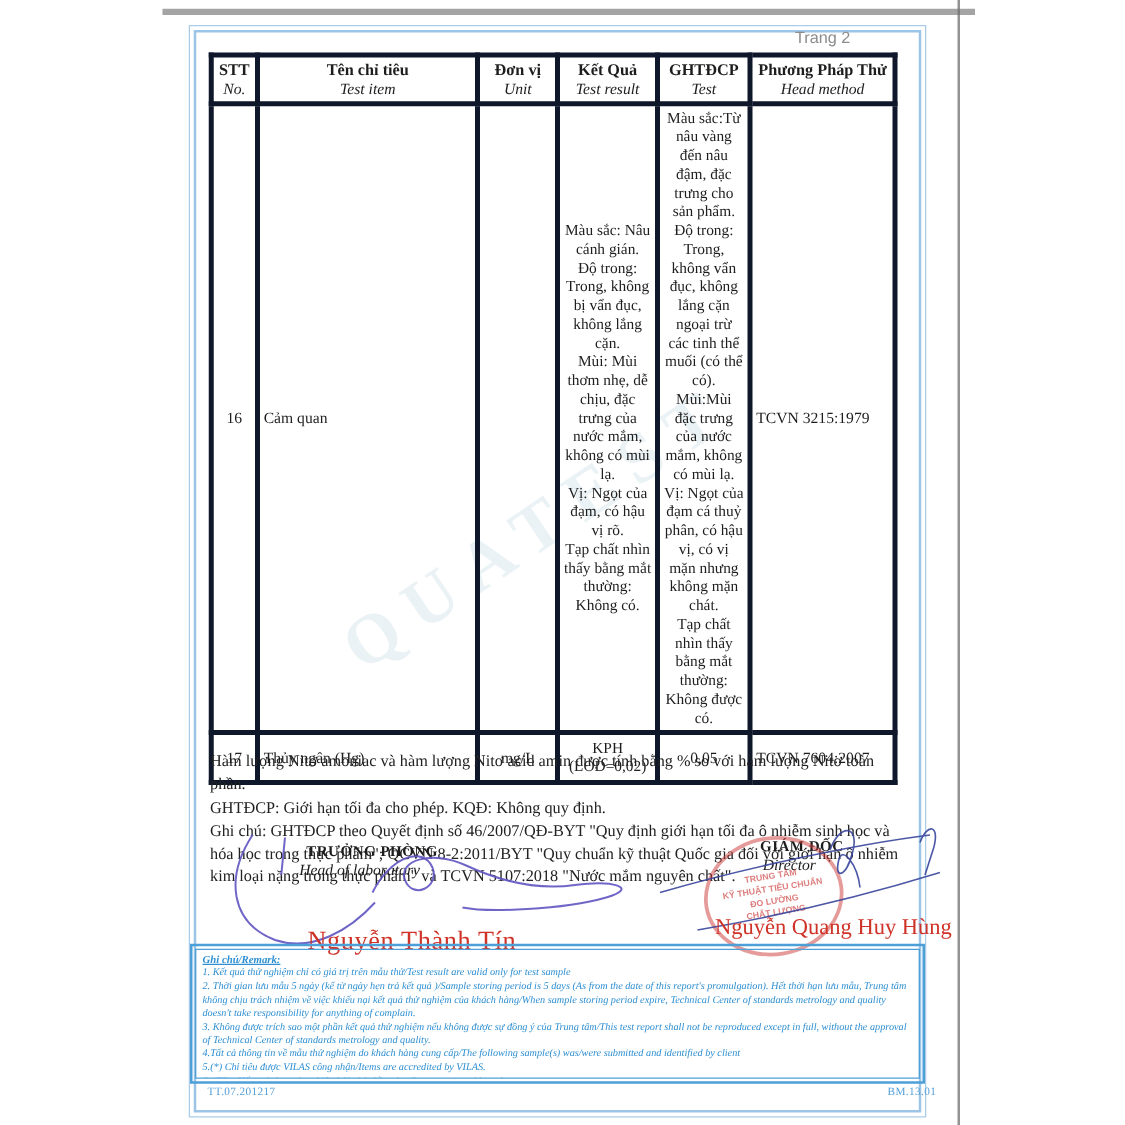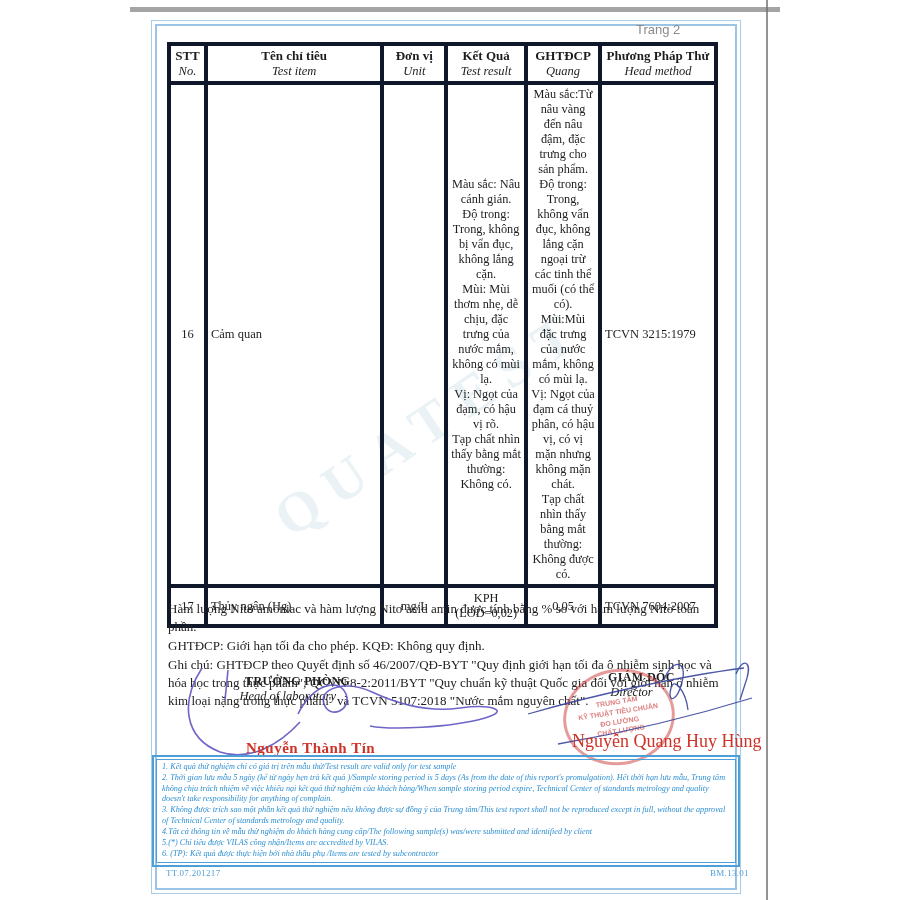--- a/index.html
+++ b/index.html
@@ -33,21 +33,21 @@
   td.item-cell{text-align:left;padding-left:6px;}
   td.method-cell{text-align:left;padding-left:5px;}
   
   .notes{position:absolute;left:168px;top:600px;width:556px;font-size:13px;line-height:1.38;color:#222;}
   .notes p{margin:0 0 1px 0;}
   
   .sig-left{position:absolute;left:225px;top:674px;text-align:center;}
   .sig-right{position:absolute;left:588px;top:670px;text-align:center;}
   .sig-title{font-weight:bold;font-size:12px;letter-spacing:.4px;padding-left:20px;}
   .sig-sub{font-style:italic;font-size:12.5px;}
-  .sig-name-left{position:absolute;left:246px;top:740px;color:#cf3328;font-size:15px;font-weight:bold;
+  .sig-name-left{position:absolute;left:246px;top:740px;color:#cf3328;font-size:21px;font-weight:normal;
                  letter-spacing:.5px;white-space:nowrap;}
   .sig-name-right{position:absolute;left:572px;top:731px;color:#cf3328;font-size:18px;font-weight:normal;
                   white-space:nowrap;}
   .stamp{position:absolute;left:563px;top:669px;width:106px;height:90px;border:3px solid rgba(205,55,55,.5);
          border-radius:50%;transform:rotate(-9deg);display:flex;flex-direction:column;justify-content:center;
          align-items:center;gap:1px;pointer-events:none;}
   .stamp span{font-size:7px;color:rgba(200,45,45,.62);font-weight:bold;line-height:1.25;text-align:center;
               font-family:"Liberation Sans","DejaVu Sans",sans-serif;}
   .sig-svg{position:absolute;left:140px;top:652px;pointer-events:none;}
   
@@ -96,21 +96,21 @@
     <th>
       <span class="vi">Đơn vị</span>
       <span class="en">Unit</span>
     </th>
     <th>
       <span class="vi">Kết Quả</span>
       <span class="en">Test result</span>
     </th>
     <th>
       <span class="vi">GHTĐCP</span>
-      <span class="en">Quang</span>
+      <span class="en">Test</span>
     </th>
     <th>
       <span class="vi">Phương Pháp Thử</span>
       <span class="en">Head method</span>
     </th>
   </tr>
   <tr class="row-16">
     <td class="center">16</td>
     <td class="item-cell">Cảm quan</td>
     <td class="center"></td>
@@ -172,20 +172,21 @@
     <path d="M596 22 C 602 6, 612 8, 607 26 L 600 48"></path>
     <path d="M418 92 C 500 78, 560 62, 612 46"></path>
   </g>
 </svg>
 
 <div class="sig-name-left">Nguyễn Thành Tín</div>
 <div class="sig-name-right">Nguyễn Quang Huy Hùng</div>
 
 <div class="remarks">
   <div class="remarks-inner">
+    <div class="remarks-title">Ghi chú/Remark:</div>
     <div class="remark-line">1. Kết quả thử nghiệm chỉ có giá trị trên mẫu thử/Test result are  valid only for test sample</div>
     <div class="remark-line">2. Thời gian lưu mẫu 5 ngày (kể từ ngày hẹn trả kết quả )/Sample storing period  is 5 days (As from the date of  this report's  promulgation). Hết thời hạn lưu mẫu, Trung tâm không chịu trách nhiệm về việc khiếu nại kết quả thử nghiệm của khách hàng/When sample storing period expire, Technical Center of standards metrology and quality doesn't take responsibility for anything of complain.</div>
     <div class="remark-line">3. Không được trích sao một phần kết quả thử nghiệm nếu không được sự đồng ý của Trung tâm/This test report shall not be reproduced except in full, without the approval of  Technical Center of standards metrology and quality.</div>
     <div class="remark-line">4.Tất cả thông tin về mẫu thử nghiệm do khách hàng cung cấp/The following sample(s) was/were submitted and identified by client</div>
     <div class="remark-line">5.(*) Chỉ tiêu được VILAS công nhận/Items are accredited  by VILAS.</div>
     <div class="remark-line">6. (TP): Kết quả được thực hiện bởi nhà thầu phụ /Items are tested by subcontractor</div>
 
   </div>
 </div>
 

